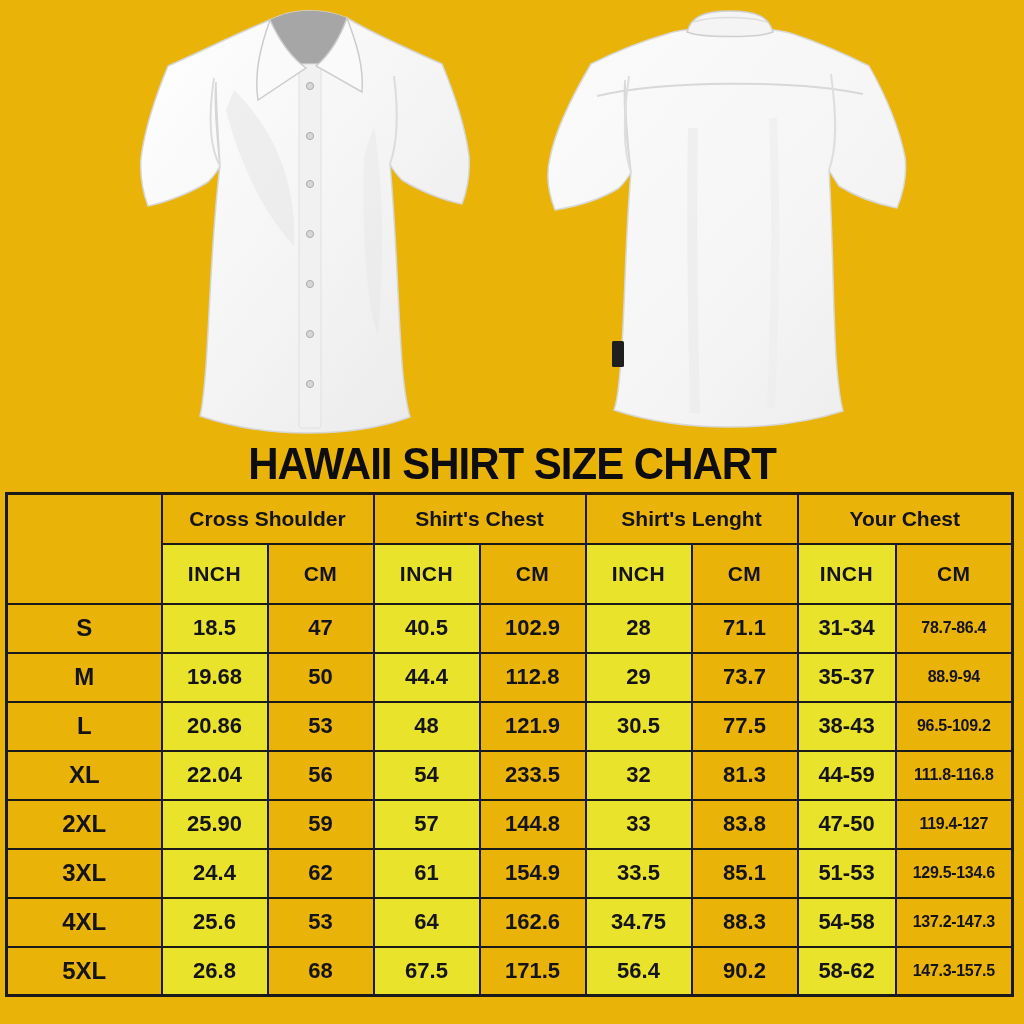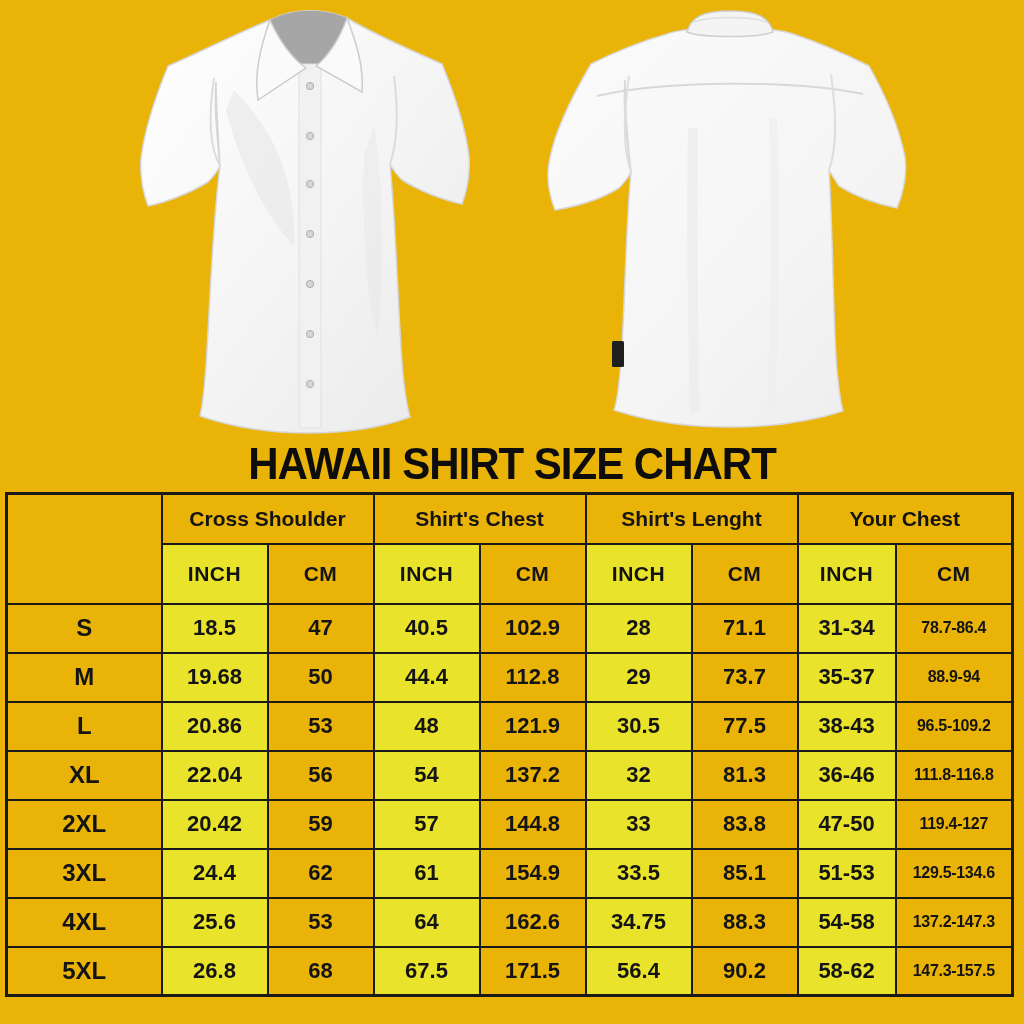--- a/index.html
+++ b/index.html
@@ -194,29 +194,29 @@
         <td class="hl">30.5</td>
         <td>77.5</td>
         <td class="hl">38-43</td>
         <td class="small">96.5-109.2</td>
       </tr>
       <tr>
         <th class="size">XL</th>
         <td class="hl">22.04</td>
         <td>56</td>
         <td class="hl">54</td>
-        <td>137.2</td>
+        <td>233.5</td>
         <td class="hl">32</td>
         <td>81.3</td>
-        <td class="hl">36-46</td>
+        <td class="hl">44-59</td>
         <td class="small">111.8-116.8</td>
       </tr>
       <tr>
         <th class="size">2XL</th>
-        <td class="hl">20.42</td>
+        <td class="hl">25.90</td>
         <td>59</td>
         <td class="hl">57</td>
         <td>144.8</td>
         <td class="hl">33</td>
         <td>83.8</td>
         <td class="hl">47-50</td>
         <td class="small">119.4-127</td>
       </tr>
       <tr>
         <th class="size">3XL</th>

